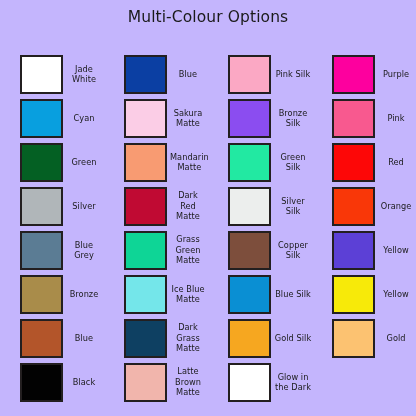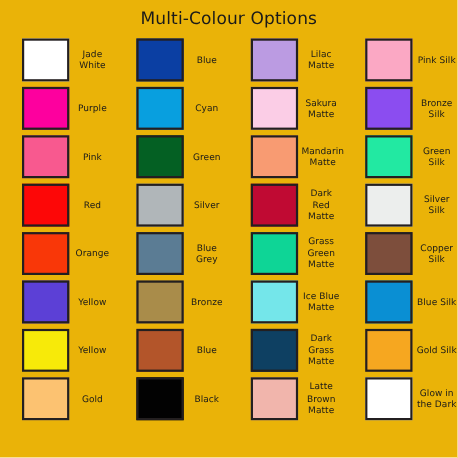--- a/index.html
+++ b/index.html
@@ -9,38 +9,38 @@
     height: 416px;
     background: #ffffff;
     font-family: "DejaVu Sans", "Liberation Sans", sans-serif;
     overflow: hidden;
   }
 
   #page {
     position: relative;
     width: 416px;
     height: 416px;
-    background: #eab308;
+    background: #c4b5fd;
   }
 
   #chart-title {
     position: absolute;
     top: 8px;
     left: 0;
     width: 416px;
     text-align: center;
     font-size: 15.5px;
     font-weight: 400;
     letter-spacing: 0.1px;
     color: #1a1a1a;
   }
 
   #swatch-grid {
     position: absolute;
-    top: 32px;
+    top: 52px;
     left: 0;
     width: 416px;
     display: grid;
     grid-template-columns: repeat(4, 104px);
     grid-auto-rows: 44px;
     column-gap: 0;
     row-gap: 0;
   }
 
   .swatch-cell {
@@ -82,24 +82,20 @@
 
   <div id="swatch-grid">
       <div class="swatch-cell col-1">
         <div class="swatch-chip" style="background: rgb(255, 255, 255);"></div>
         <div class="swatch-label">Jade White</div>
       </div>
       <div class="swatch-cell col-2">
         <div class="swatch-chip" style="background: rgb(11, 63, 163);"></div>
         <div class="swatch-label">Blue</div>
       </div>
-      <div class="swatch-cell col-3">
-        <div class="swatch-chip" style="background: rgb(187, 155, 226);"></div>
-        <div class="swatch-label">Lilac Matte</div>
-      </div>
       <div class="swatch-cell col-4">
         <div class="swatch-chip" style="background: rgb(251, 168, 196);"></div>
         <div class="swatch-label">Pink Silk</div>
       </div>
       <div class="swatch-cell col-1">
         <div class="swatch-chip" style="background: rgb(253, 0, 158);"></div>
         <div class="swatch-label">Purple</div>
       </div>
       <div class="swatch-cell col-2">
         <div class="swatch-chip" style="background: rgb(8, 159, 223);"></div>

